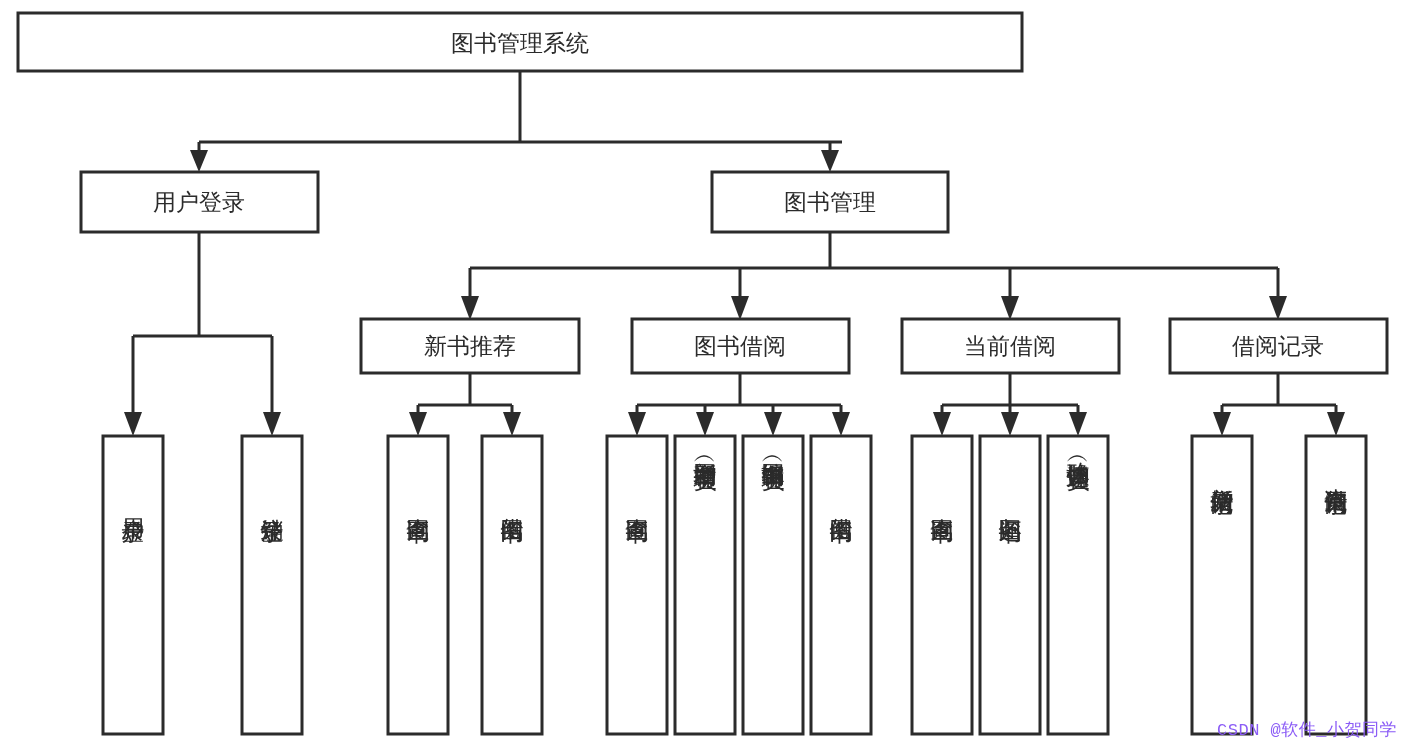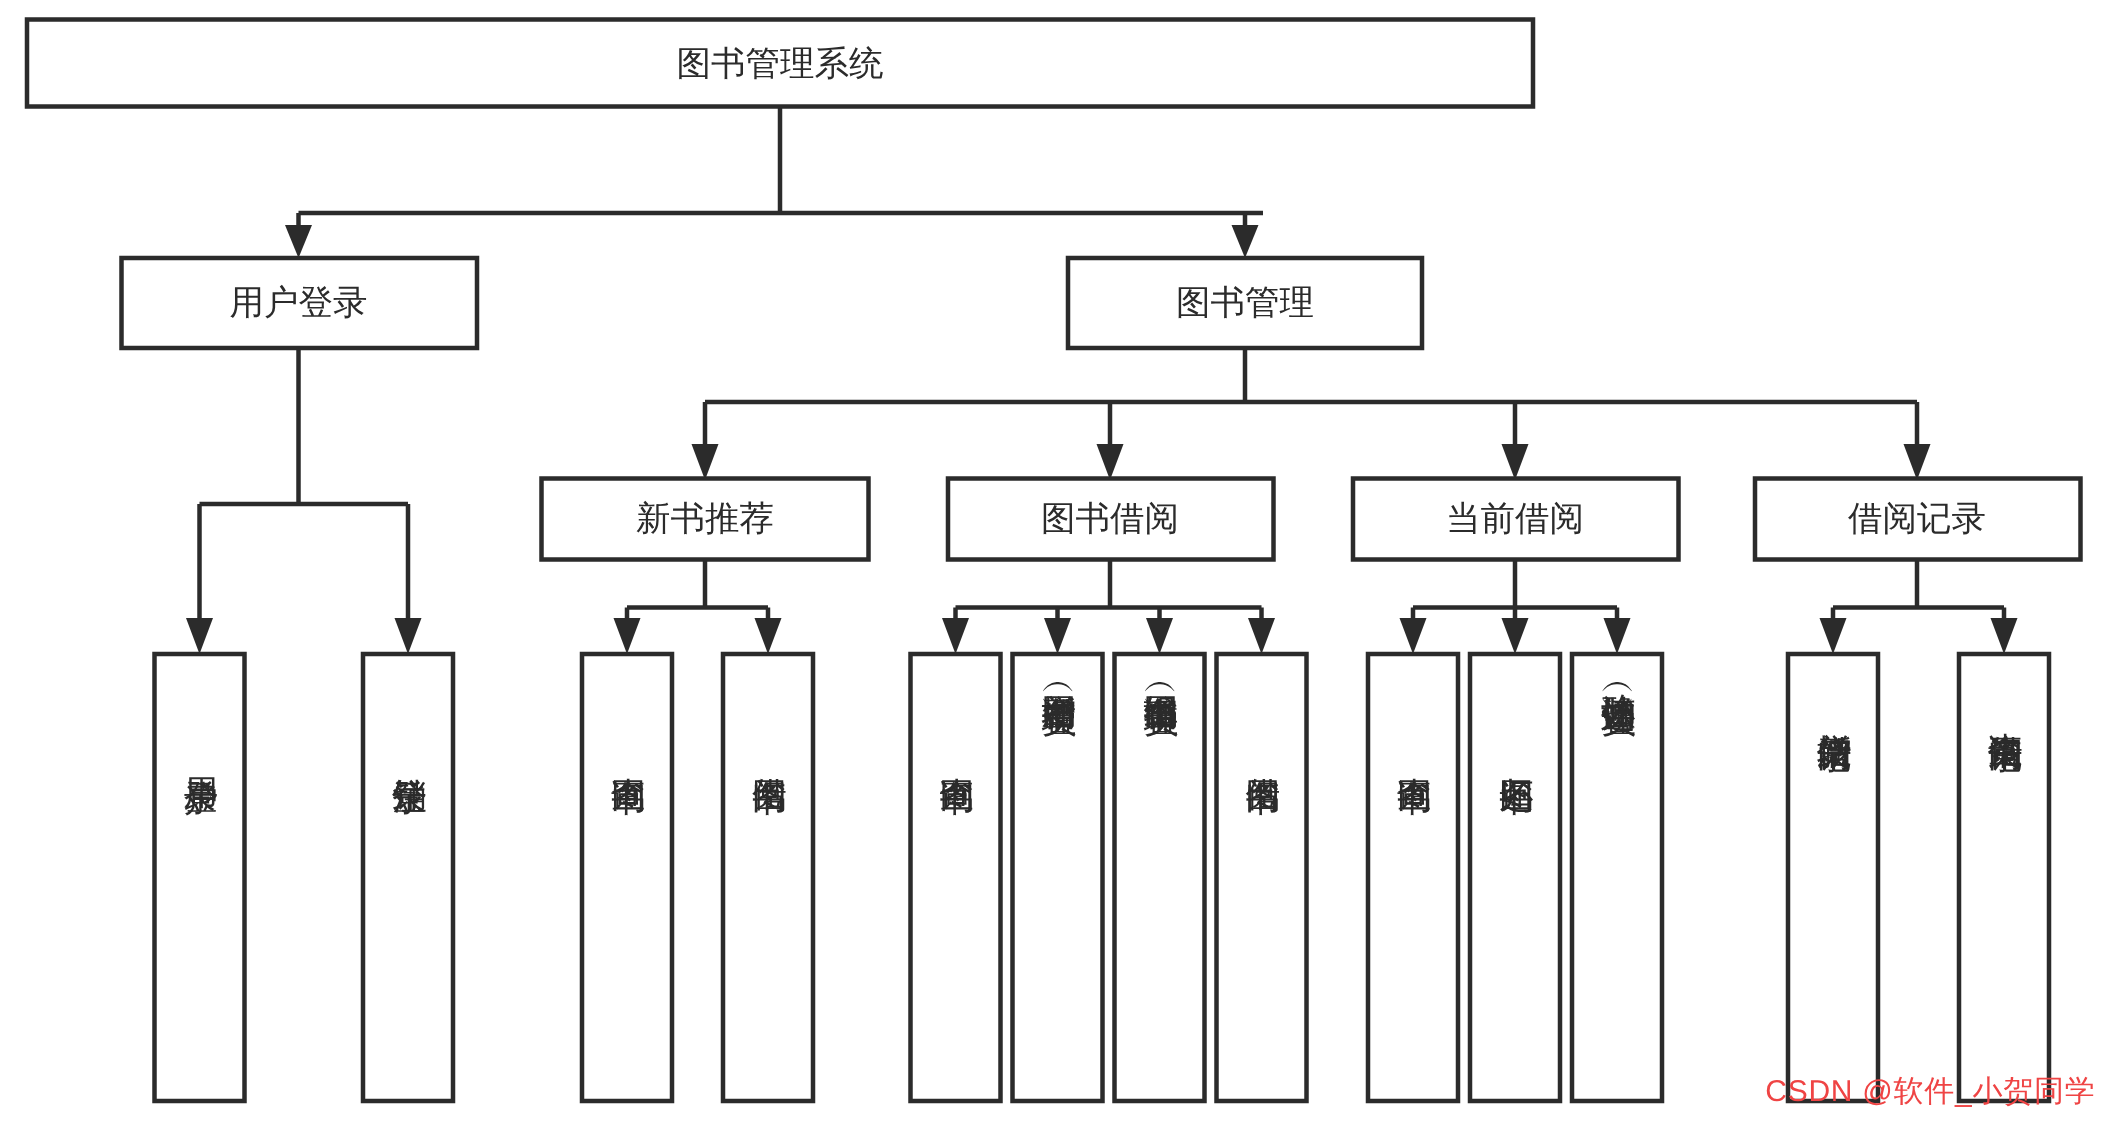--- a/index.html
+++ b/index.html
@@ -65,23 +65,23 @@
     color: #2b2b2b;
     writing-mode: vertical-rl;
     text-orientation: upright;
     letter-spacing: 1px;
     white-space: nowrap;
   }
   #watermark {
     position: absolute;
     right: 8px;
     bottom: 6px;
-    font-family: Liberation Sans, sans-serif;
-    font-size: 20px;
-    color: #ef4444;
+    font-family: Liberation Mono, monospace;
+    font-size: 17px;
+    color: #8b5cf6;
     letter-spacing: 0.5px;
     white-space: nowrap;
   }
 </style>
 </head>
 <body>
 
 <div id="diagram-root">
 
   <svg id="tree-svg" viewBox="0 0 1405 747">

